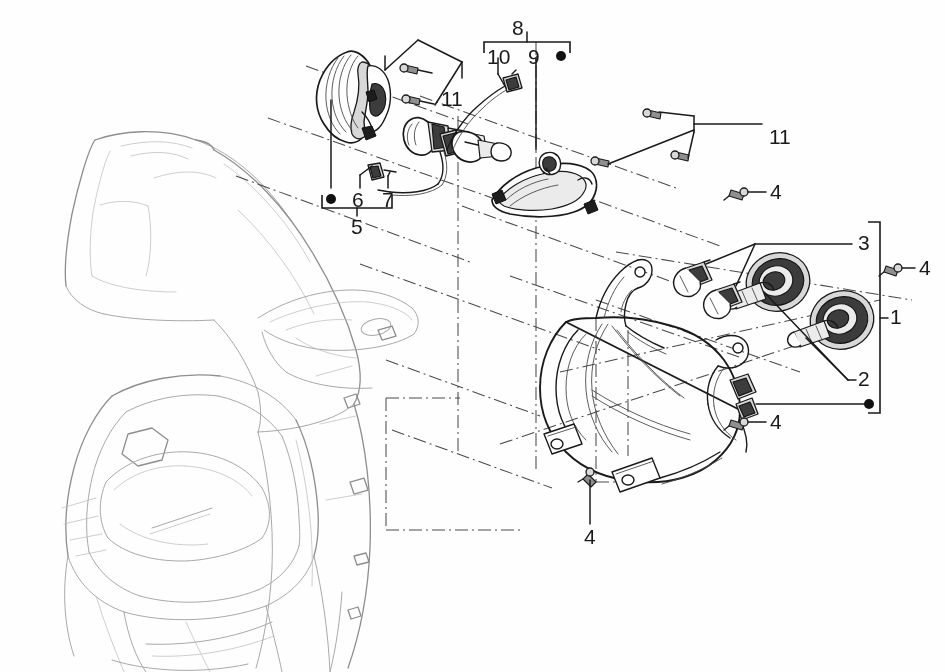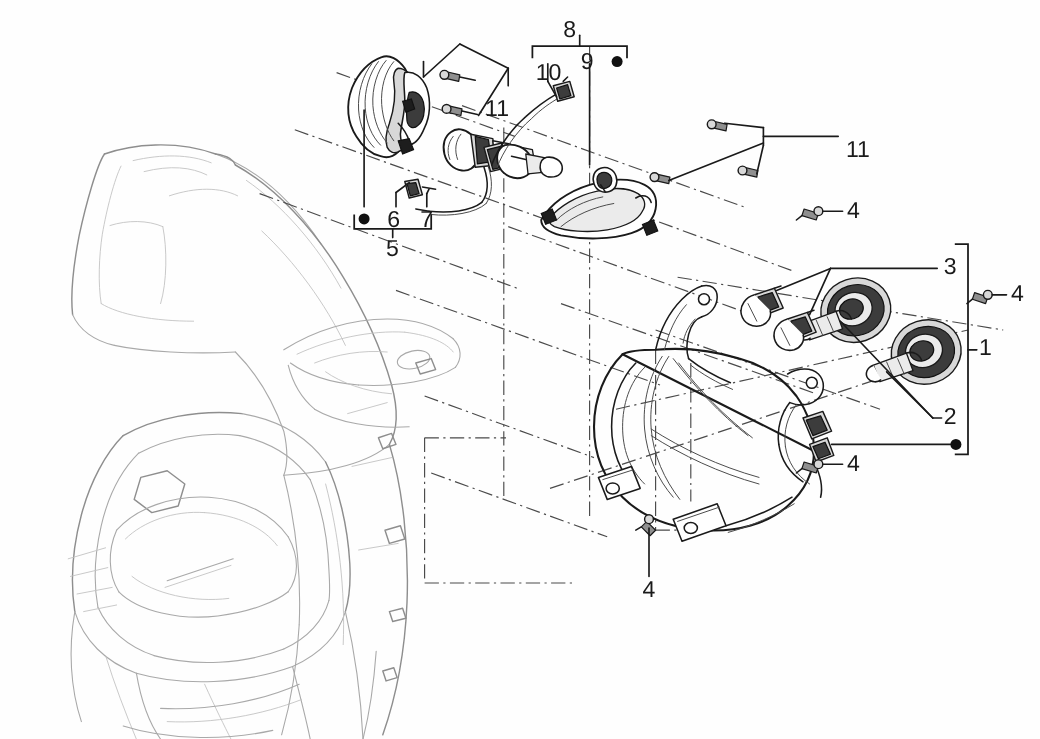--- a/index.html
+++ b/index.html
@@ -443,21 +443,21 @@
   <g>
     <path class="brk" d="M868,222 L880,222 L880,413 L868,413"></path>
     <path class="lead" d="M880,318 L888,318"></path>
     <path class="lead" d="M756,404 L872,404"></path>
     <circle class="dot" cx="869" cy="404" r="5"></circle>
   </g>
 
 </svg>
 
 <div class="callout" style="left:512px;top:17px;">8</div>
-<div class="callout" style="left:487px;top:56px;">10</div>
+<div class="callout" style="left:487px;top:46px;">10</div>
 <div class="callout" style="left:528px;top:46px;">9</div>
 <div class="callout" style="left:441px;top:88px;">11</div>
 <div class="callout" style="left:769px;top:126px;">11</div>
 <div class="callout" style="left:352px;top:189px;">6</div>
 <div class="callout" style="left:382px;top:189px;">7</div>
 <div class="callout" style="left:351px;top:216px;">5</div>
 <div class="callout" style="left:770px;top:181px;">4</div>
 <div class="callout" style="left:919px;top:257px;">4</div>
 <div class="callout" style="left:858px;top:232px;">3</div>
 <div class="callout" style="left:890px;top:306px;">1</div>

